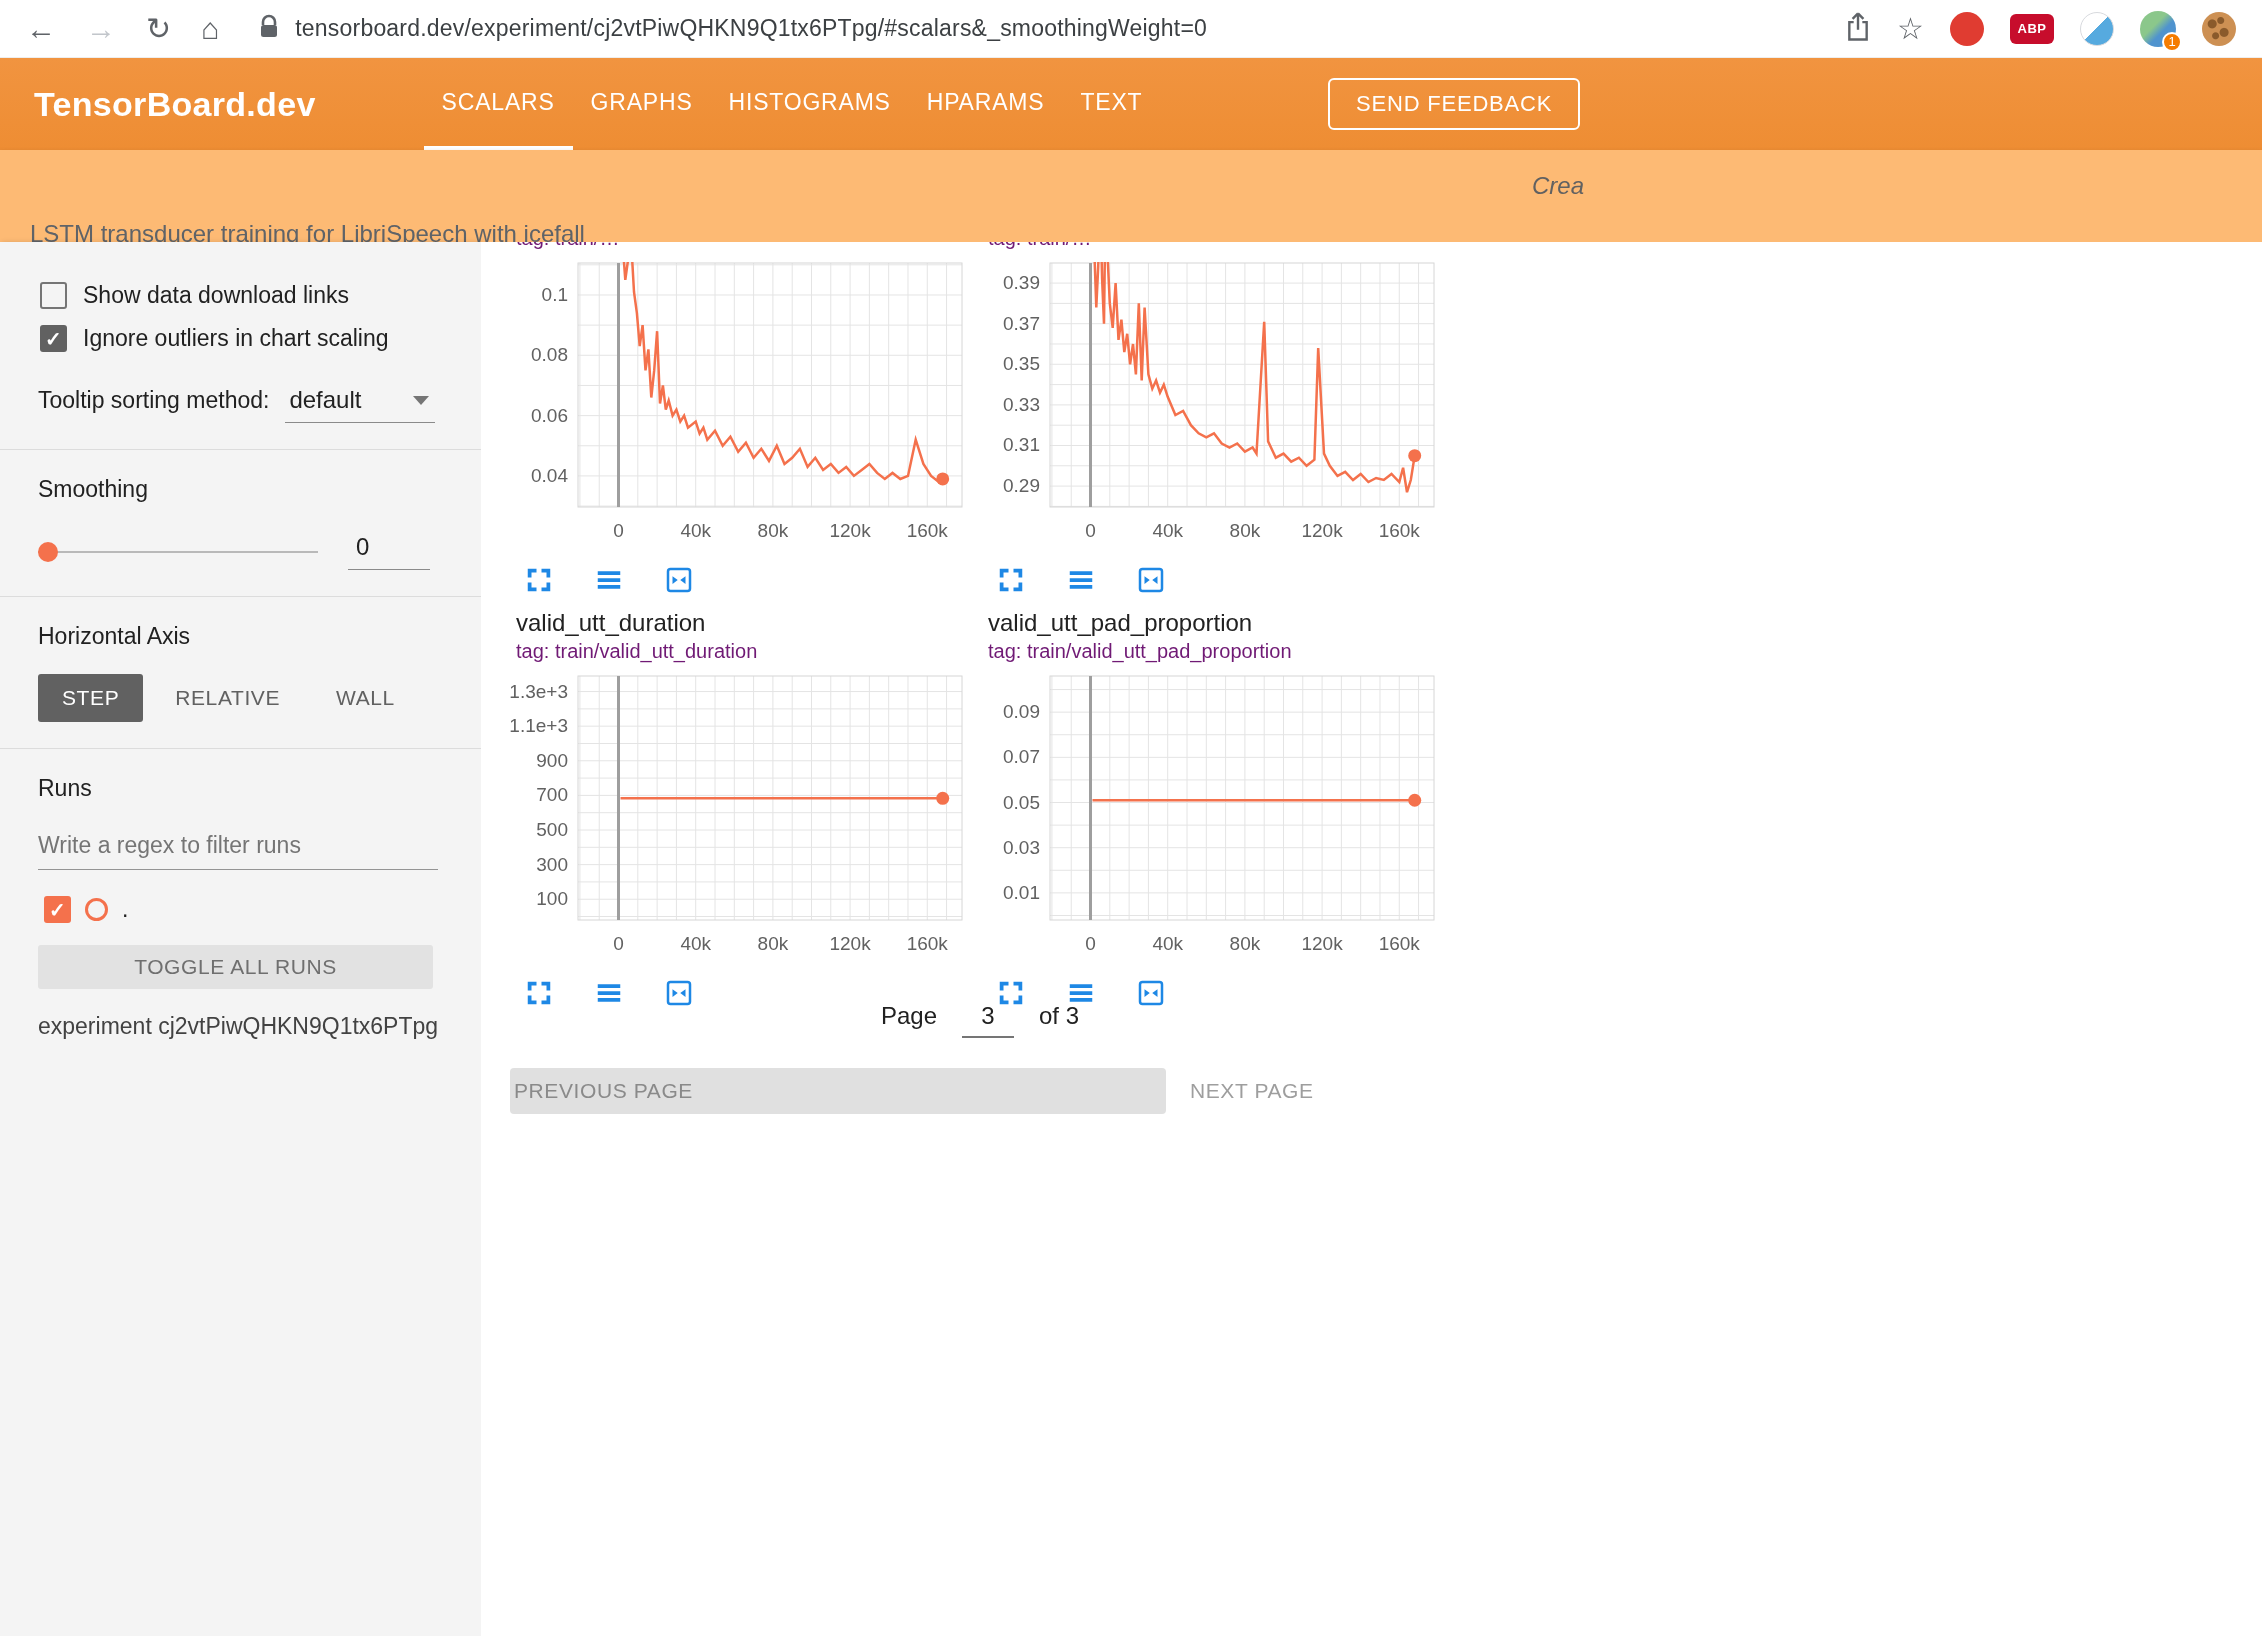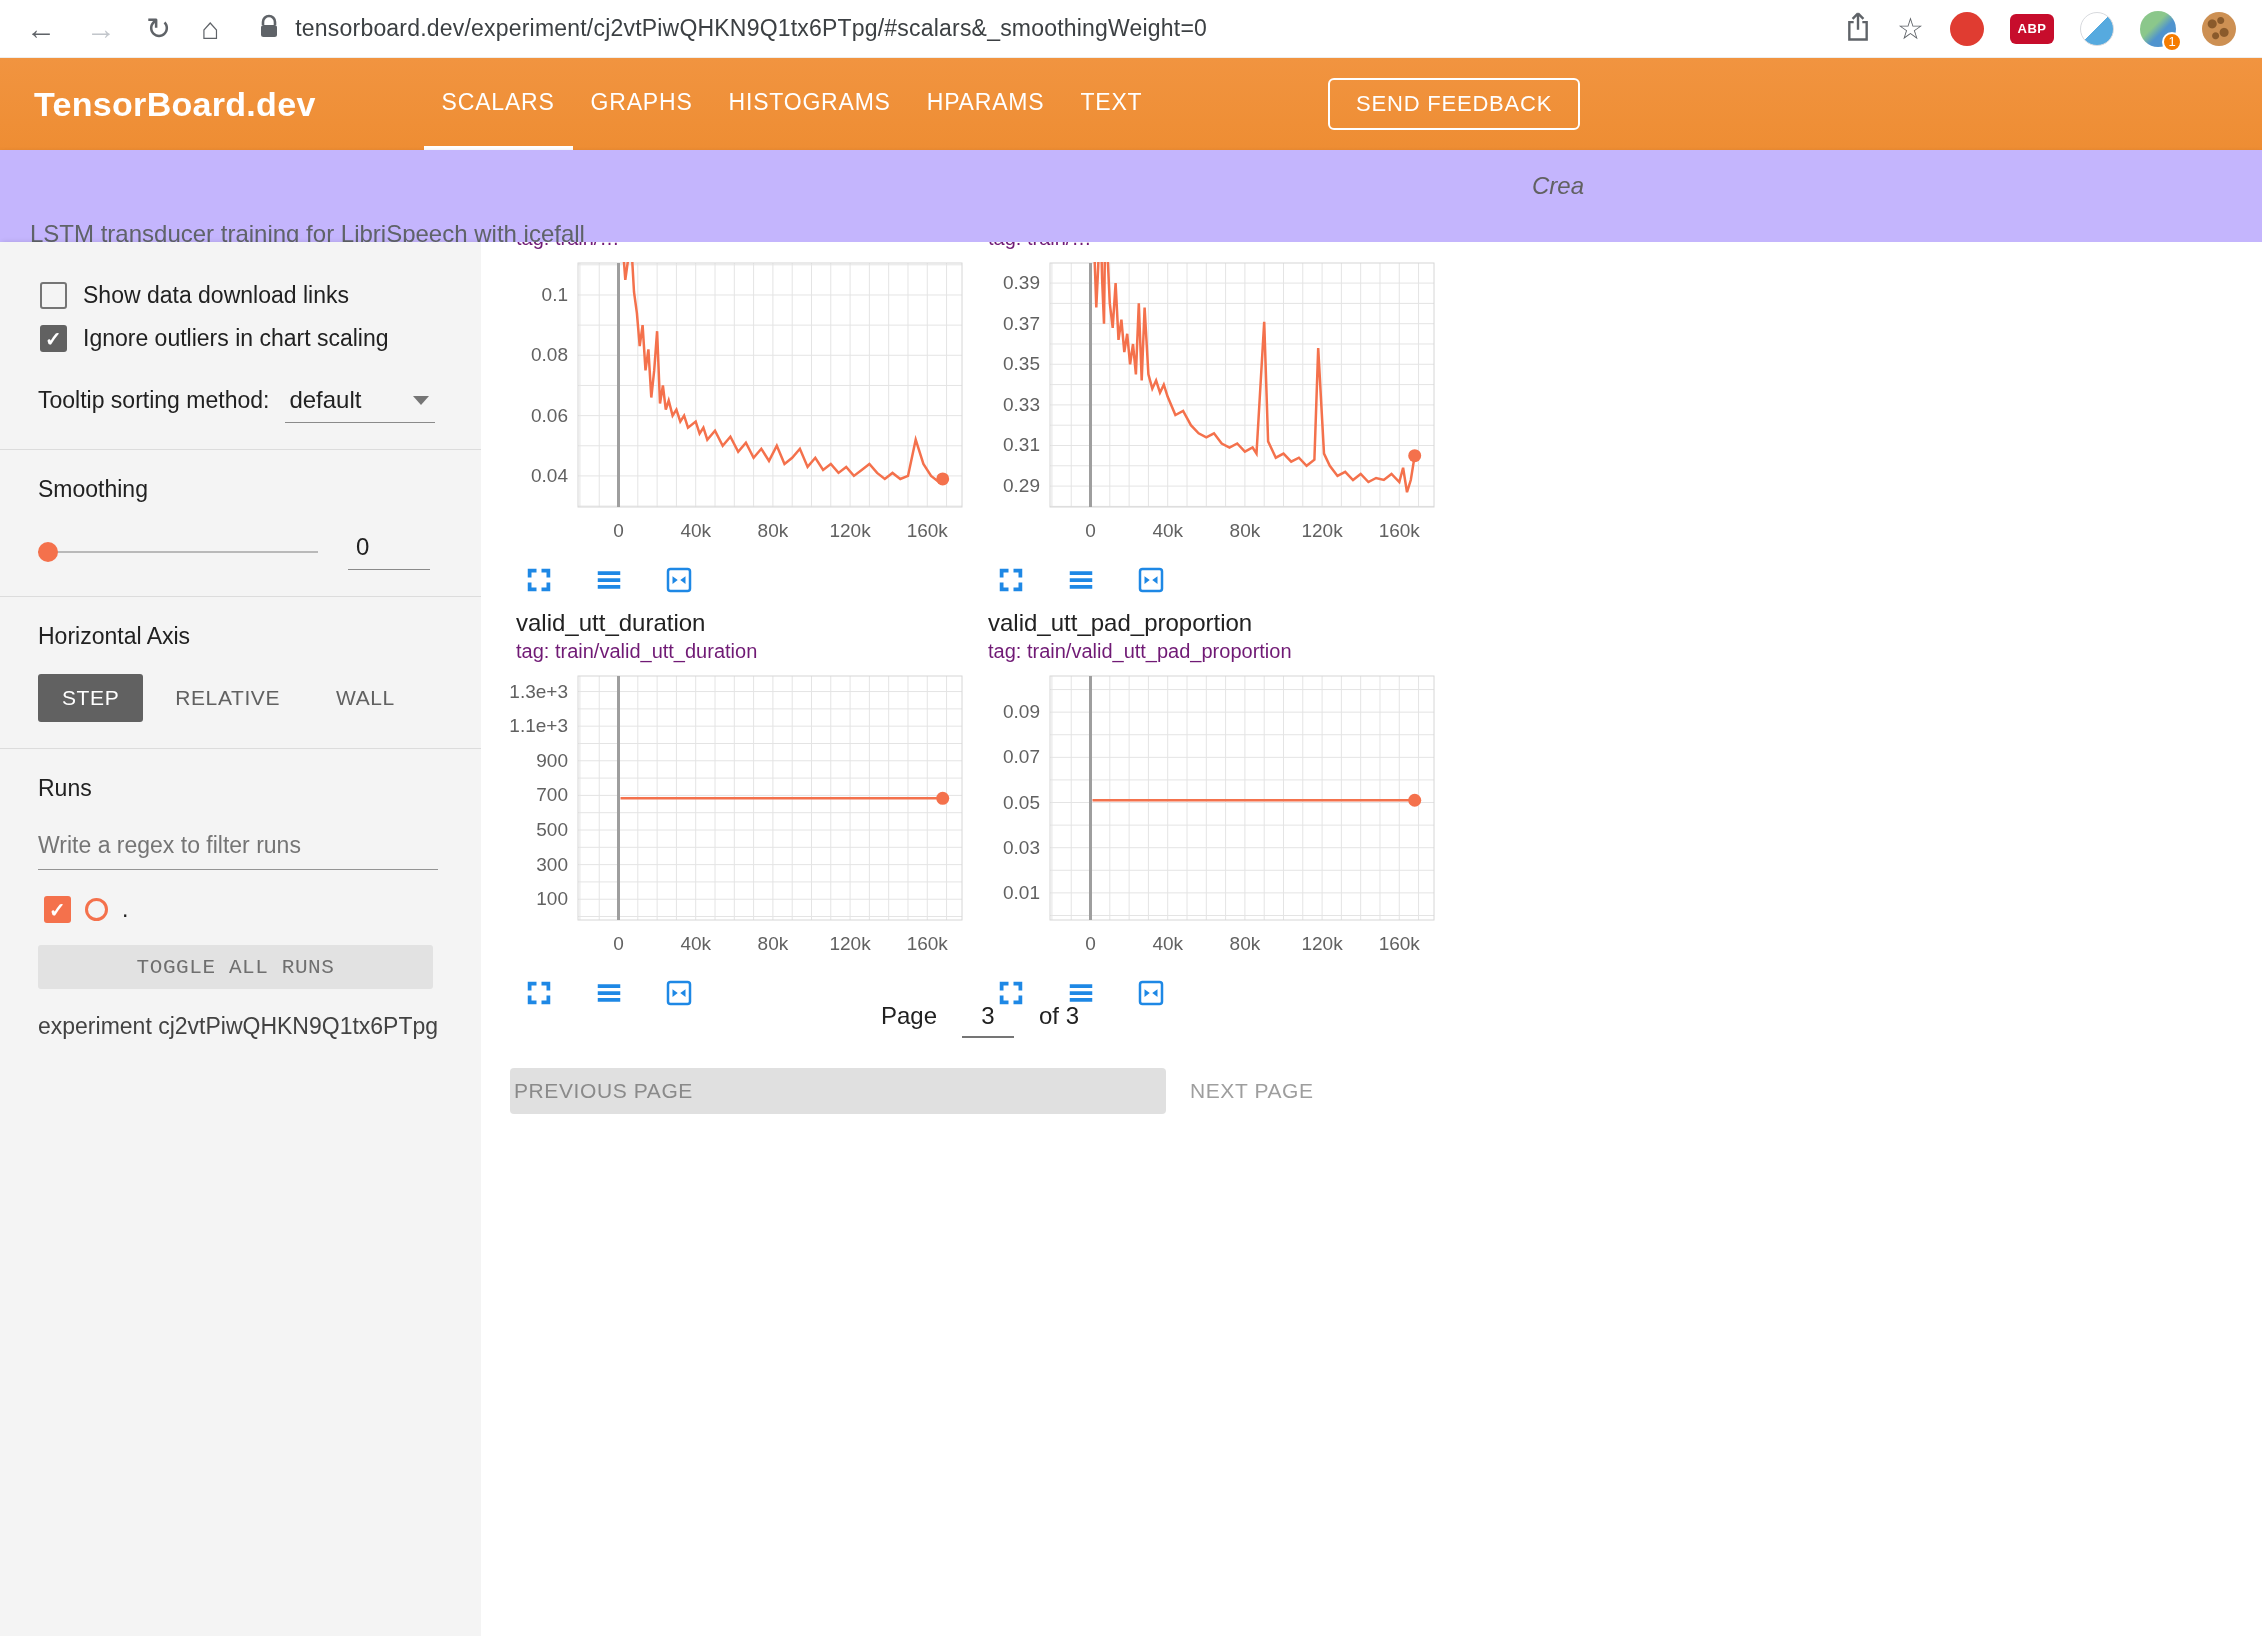--- a/index.html
+++ b/index.html
@@ -23,21 +23,21 @@
 
   
   .app-header{position:absolute;top:58px;left:0;right:0;height:92px;background:linear-gradient(#f19440,#ee8d33);display:flex;align-items:stretch;padding:0 34px;gap:30px;}
   .brand{color:#fff;font-size:34px;font-weight:bold;align-self:center;letter-spacing:0.3px;}
   .nav-tabs{display:flex;margin-left:78px;align-items:stretch;}
   .nav-tab{color:#fff;font-size:23px;letter-spacing:0.8px;display:flex;align-items:center;padding:0 18px;border-bottom:4px solid transparent;cursor:pointer;}
   .nav-tab.active{border-bottom-color:#fff;}
   .feedback-btn{position:absolute;left:1328px;top:20px;height:52px;background:transparent;border:2px solid #fff;border-radius:6px;color:#fff;font-size:22px;letter-spacing:0.8px;padding:0 26px;font-family:inherit;cursor:pointer;}
 
   
-  .subheader{position:absolute;top:150px;left:0;right:0;height:92px;background:#c4b5fd;box-shadow:0 2px 5px rgba(0,0,0,0.18);}
+  .subheader{position:absolute;top:150px;left:0;right:0;height:92px;background:#fdba74;box-shadow:0 2px 5px rgba(0,0,0,0.18);}
   .crea{position:absolute;left:1532px;top:22px;font-size:24px;font-style:italic;color:#616161;}
   .exp-title{position:absolute;left:30px;top:70px;font-size:24px;color:#5f6368;}
 
   
   .sidebar{position:absolute;top:242px;left:0;bottom:0;width:481px;background:#f4f4f4;box-shadow:2px 0 5px rgba(0,0,0,0.12);padding-top:40px;}
   .sb-divider{border:none;border-top:1px solid #dcdcdc;margin:26px 0;}
   .cb-row{display:flex;align-items:center;gap:16px;margin:0 0 16px 40px;cursor:pointer;}
   .cb{width:27px;height:27px;border-radius:3px;flex:0 0 auto;display:flex;align-items:center;justify-content:center;font-size:20px;font-weight:bold;color:#fff;}
   .cb.unchecked{border:2px solid #757575;background:transparent;}
   .cb.checked{background:#616161;}
@@ -55,21 +55,21 @@
   .slider-thumb{position:absolute;left:0;top:1px;width:20px;height:20px;border-radius:50%;background:#f4714c;z-index:1;}
   .smooth-value{width:82px;font-size:24px;color:#212121;border-bottom:1px solid #8a8a8a;padding:0 0 8px 8px;}
   .axis-buttons{display:flex;align-items:center;margin:24px 0 10px 38px;gap:8px;}
   .axis-btn{background:none;border:none;font-family:inherit;color:#616161;font-size:21px;letter-spacing:0.6px;padding:12px 24px;border-radius:3px;cursor:pointer;}
   .axis-btn.active{background:#616161;color:#fff;}
   .runs-input{display:block;width:400px;margin:22px 0 0 38px;background:transparent;border:none;border-bottom:1px solid #949494;font-family:inherit;font-size:23px;color:#424242;padding:8px 0 10px 0;outline:none;}
   .runs-input::placeholder{color:#757575;}
   .run-row{display:flex;align-items:center;gap:14px;margin:26px 0 0 44px;}
   .run-swatch{width:23px;height:23px;border-radius:50%;border:3px solid #f4714c;}
   .run-name{font-size:23px;color:#212121;}
-  .toggle-runs{display:block;width:395px;margin:22px 0 15px 38px;height:44px;background:#e2e2e2;border:none;border-radius:3px;font-family:Liberation Mono, monospace;font-size:21px;letter-spacing:0.6px;color:#6f6f6f;cursor:pointer;}
+  .toggle-runs{display:block;width:395px;margin:22px 0 15px 38px;height:44px;background:#e2e2e2;border:none;border-radius:3px;font-family:Liberation Sans, sans-serif;font-size:21px;letter-spacing:0.6px;color:#6f6f6f;cursor:pointer;}
   .exp-name{font-size:23px;color:#424242;margin:24px 0 0 38px;}
 
   
   .main{position:absolute;top:242px;left:481px;right:0;bottom:0;background:#fff;}
   .chart-card{position:absolute;width:460px;}
   .chart-head{margin-left:6px;}
   .chart-head.clipped{height:15px;overflow:hidden;display:flex;flex-direction:column;justify-content:flex-end;}
   .chart-title{font-size:24px;color:#212121;line-height:30px;}
   .chart-tag{font-size:20px;color:#701a75;line-height:26px;margin-bottom:6px;}
   .chart-svg{display:block;}

